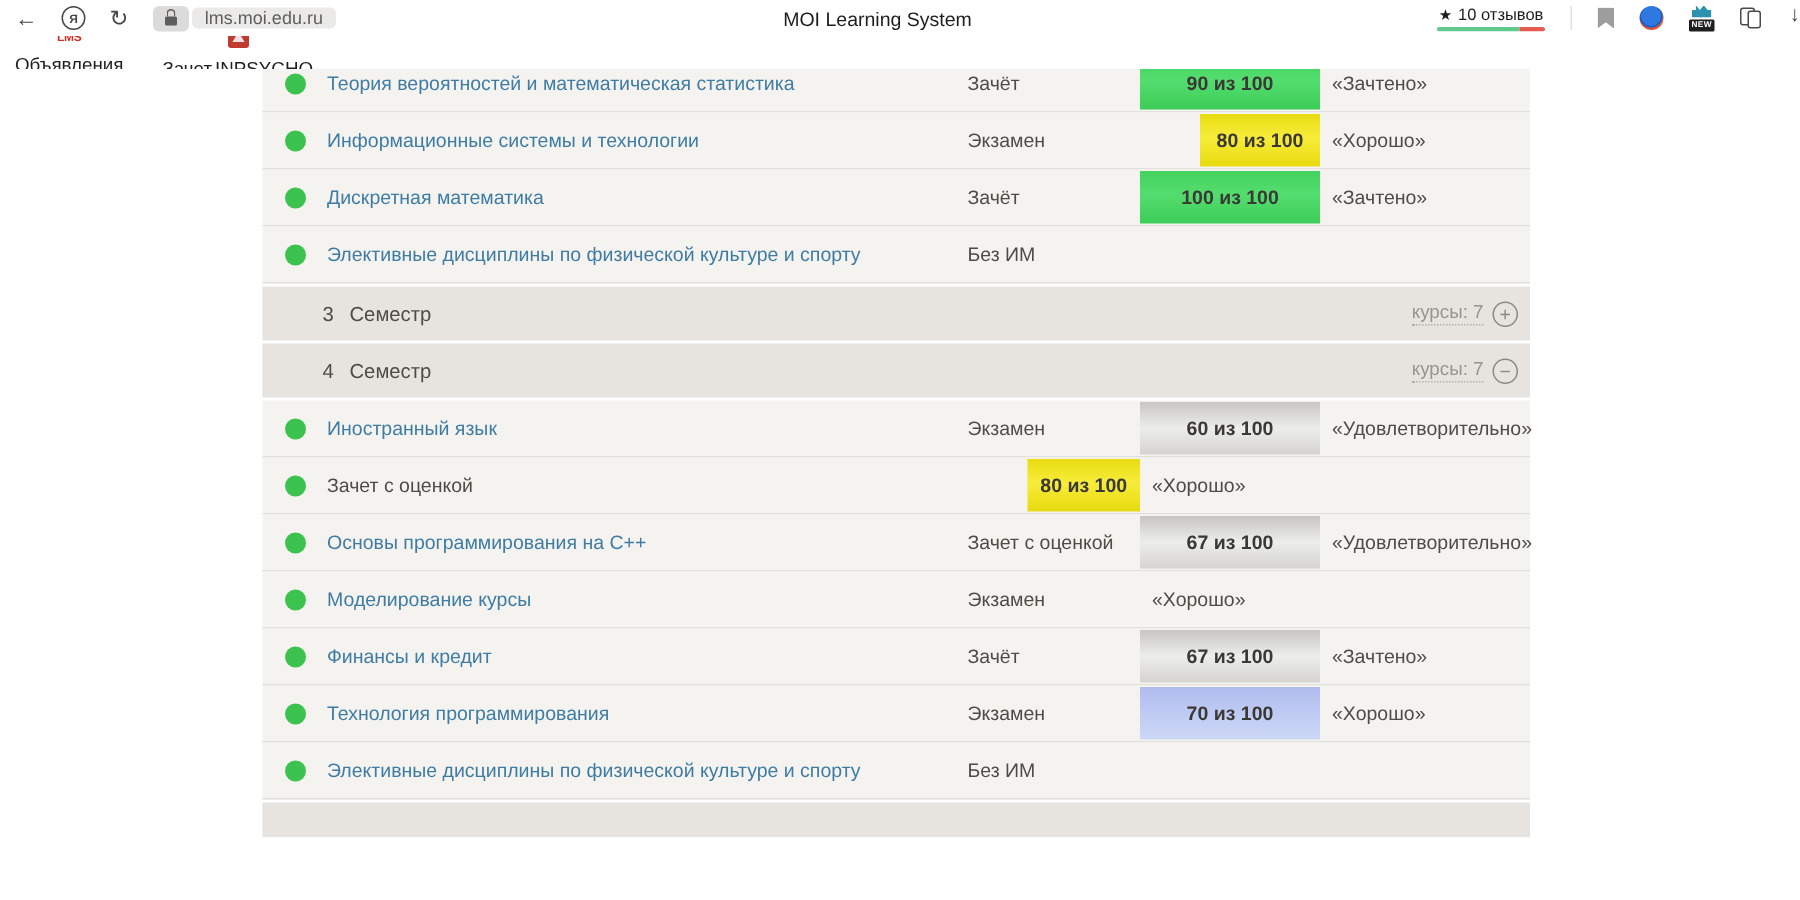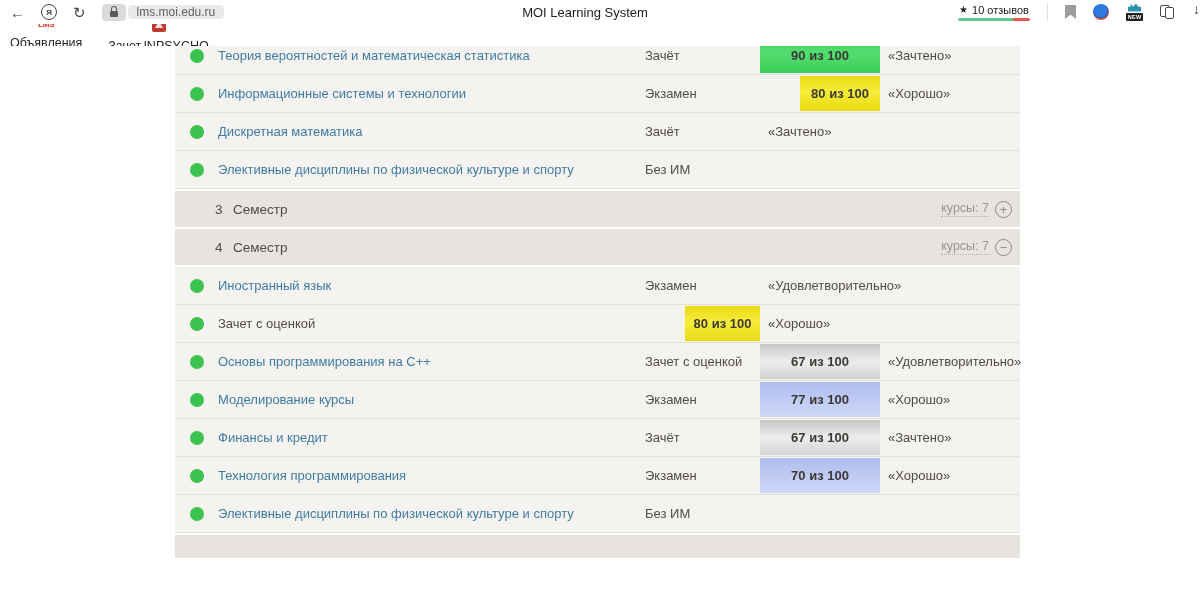--- a/index.html
+++ b/index.html
@@ -210,20 +210,21 @@
     <div class="control-cell">Экзамен</div>
     <div class="score-cell score-yellow">80 из 100</div>
     <div class="grade-cell">«Хорошо»</div>
   </div>
       <div class="course-row">
     <div class="dot-cell">
       <span class="status-dot"></span>
     </div>
     <div class="name-cell"><a>Дискретная математика</a></div>
     <div class="control-cell">Зачёт</div>
+    <div class="score-cell score-green">100 из 100</div>
     <div class="grade-cell">«Зачтено»</div>
   </div>
       <div class="course-row">
     <div class="dot-cell">
       <span class="status-dot"></span>
     </div>
     <div class="name-cell"><a>Элективные дисциплины по физической культуре и спорту</a></div>
     <div class="control-cell">Без ИМ</div>
     <div class="score-cell score-none"></div>
     <div class="grade-cell"></div>
@@ -243,20 +244,21 @@
       <a class="courses-link">курсы: 7</a>
       <span class="toggle-icon">−</span>
     </span>
   </div>
       <div class="course-row">
     <div class="dot-cell">
       <span class="status-dot"></span>
     </div>
     <div class="name-cell"><a>Иностранный язык</a></div>
     <div class="control-cell">Экзамен</div>
+    <div class="score-cell score-gray">60 из 100</div>
     <div class="grade-cell">«Удовлетворительно»</div>
   </div>
       <div class="course-row">
     <div class="dot-cell">
       <span class="status-dot"></span>
     </div>
     <div class="control-cell">Зачет с оценкой</div>
     <div class="score-cell score-yellow">80 из 100</div>
     <div class="grade-cell">«Хорошо»</div>
   </div>
@@ -268,21 +270,20 @@
     <div class="control-cell">Зачет с оценкой</div>
     <div class="score-cell score-gray">67 из 100</div>
     <div class="grade-cell">«Удовлетворительно»</div>
   </div>
       <div class="course-row">
     <div class="dot-cell">
       <span class="status-dot"></span>
     </div>
     <div class="name-cell"><a>Моделирование курсы</a></div>
     <div class="control-cell">Экзамен</div>
-    <div class="score-cell score-blue">77 из 100</div>
     <div class="grade-cell">«Хорошо»</div>
   </div>
       <div class="course-row">
     <div class="dot-cell">
       <span class="status-dot"></span>
     </div>
     <div class="name-cell"><a>Финансы и кредит</a></div>
     <div class="control-cell">Зачёт</div>
     <div class="score-cell score-gray">67 из 100</div>
     <div class="grade-cell">«Зачтено»</div>

